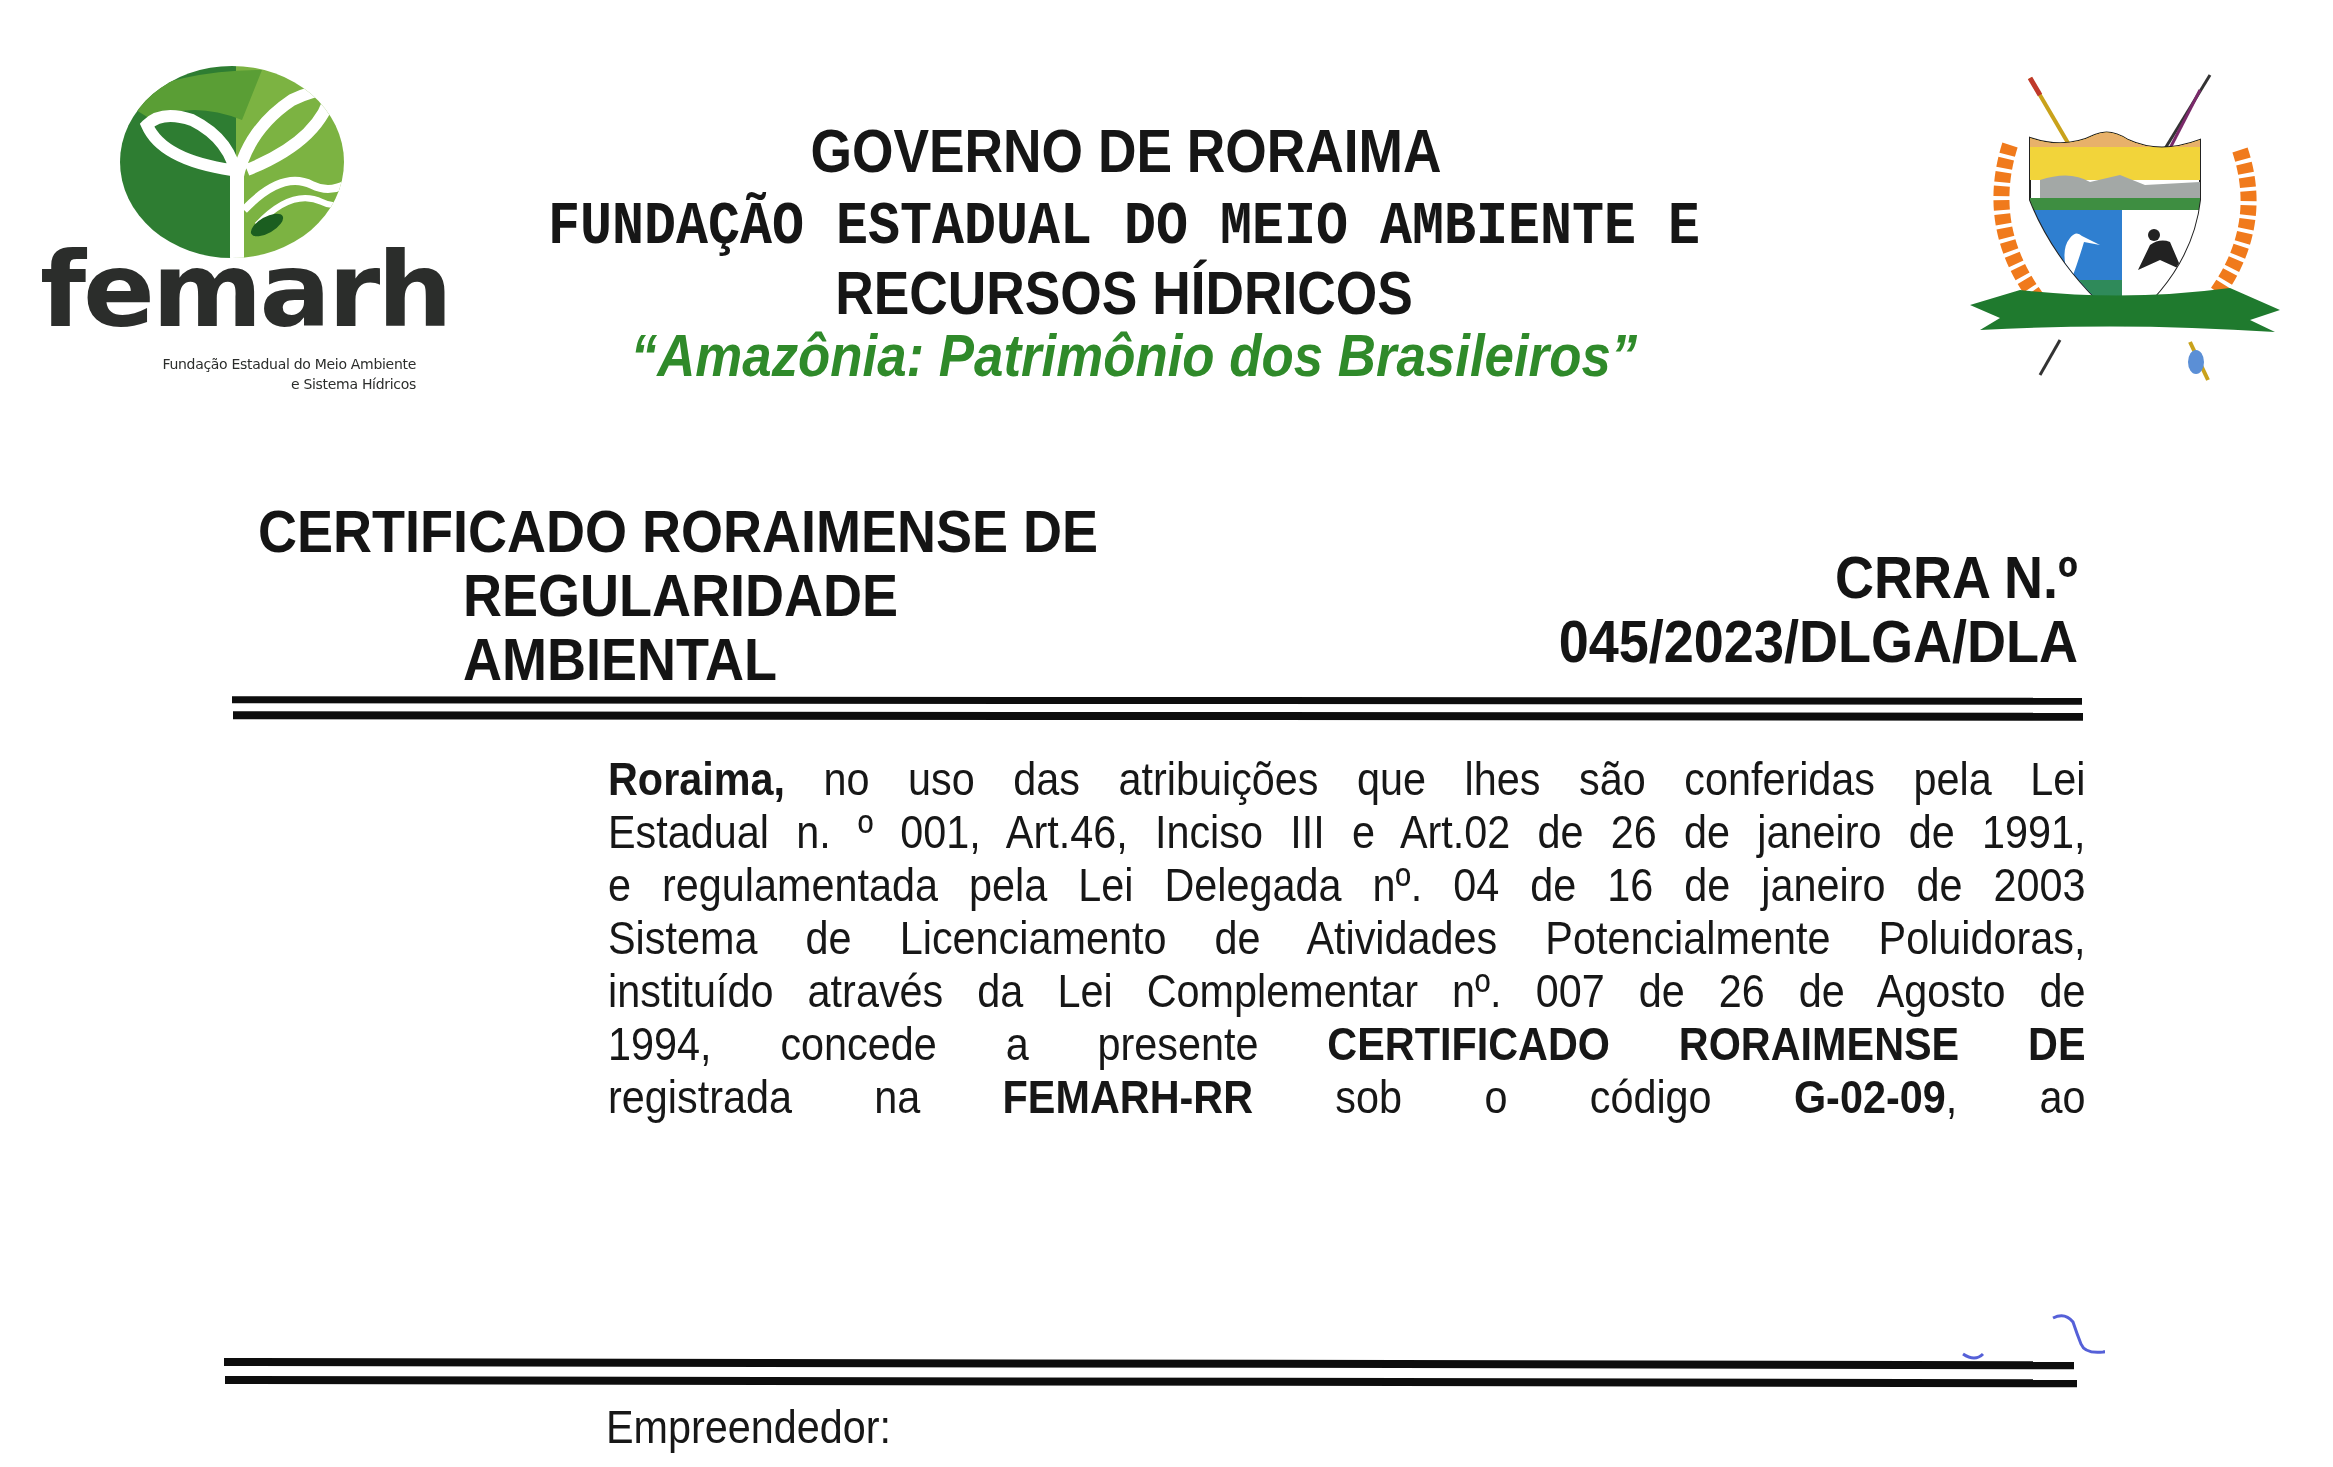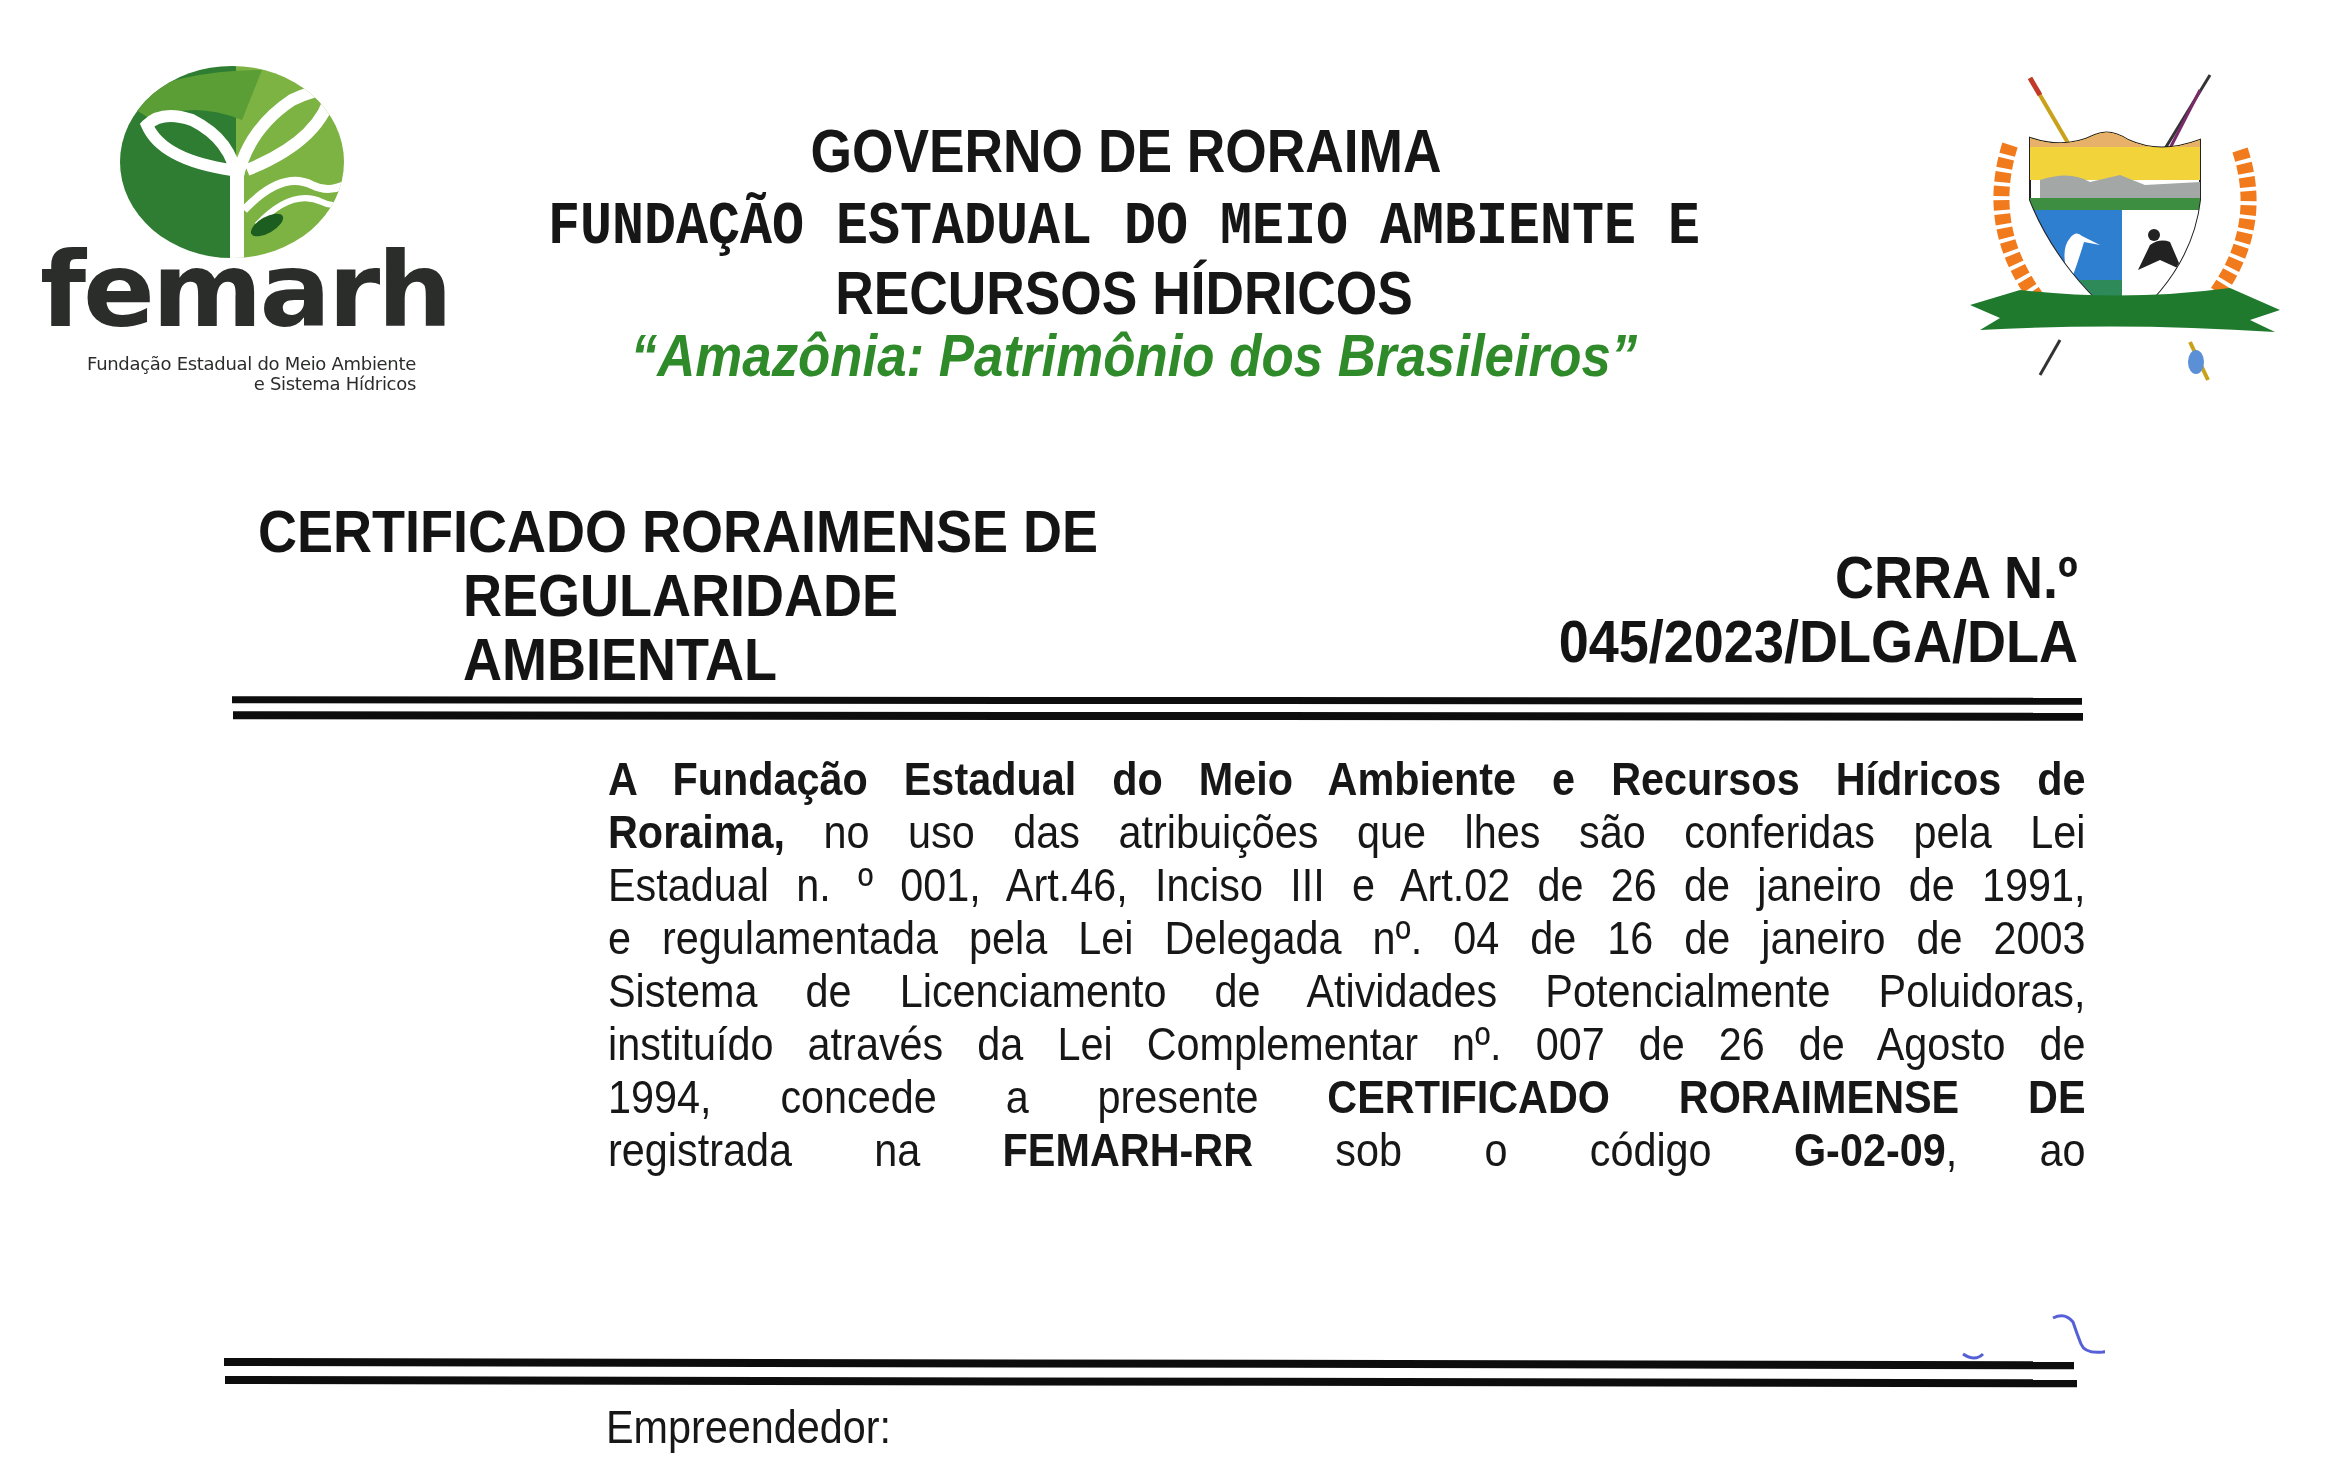--- a/index.html
+++ b/index.html
@@ -10,21 +10,21 @@
 
     
     #femarh-logo { left: 32px; top: 60px; width: 400px; height: 345px; }
     #femarh-wordmark {
       position: absolute; left: 8px; top: 178px; width: 380px;
       font-family: "DejaVu Sans", sans-serif; font-weight: bold; font-size: 104px;
       letter-spacing: -3px; color: #2b2d2b; line-height: 1; transform: scaleX(1.02); transform-origin: left;
     }
     #femarh-subtitle {
       position: absolute; left: 6px; top: 294px; width: 378px;
-      font-family: "DejaVu Sans", sans-serif; font-size: 18px; color: #2b2d2b; line-height: 20px; text-align: right;
+      font-family: "DejaVu Sans", sans-serif; font-size: 14px; color: #2b2d2b; line-height: 20px; text-align: right;
       letter-spacing: -0.3px;
     }
 
     
     .hdr {
       position: absolute; left: 0; width: 2333px; text-align: center;
       font-weight: bold; font-size: 62px; line-height: 1; color: #161616;
     }
     .hdr-wrap { position: absolute; white-space: nowrap; transform: translateX(-50%); }
 
@@ -156,23 +156,20 @@
 <div id="cert-title-3" class="cert-title">AMBIENTAL</div>
 
 <div id="crra-1" class="crra">CRRA N.º</div>
 <div id="crra-2" class="crra">045/2023/DLGA/DLA</div>
 
 <div id="rule-top-1" class="rule"></div>
 <div id="rule-top-2" class="rule"></div>
 
 <div id="body-text">
     <div class="line">
-      <span class="sq"><span class="b">A Fundação Estadual do Meio Ambiente e Recursos Hídricos de</span></span>
-    </div>
-    <div class="line">
       <span class="sq"><span class="b">Roraima,</span><span> no uso das atribuições que lhes são conferidas pela Lei</span></span>
     </div>
     <div class="line">
       <span class="sq"><span>Estadual n. º 001, Art.46, Inciso III e Art.02 de 26 de janeiro de 1991,</span></span>
     </div>
     <div class="line">
       <span class="sq"><span>e regulamentada pela Lei Delegada nº. 04 de 16 de janeiro de 2003</span></span>
     </div>
     <div class="line">
       <span class="sq"><span>Sistema de Licenciamento de Atividades Potencialmente Poluidoras,</span></span>

